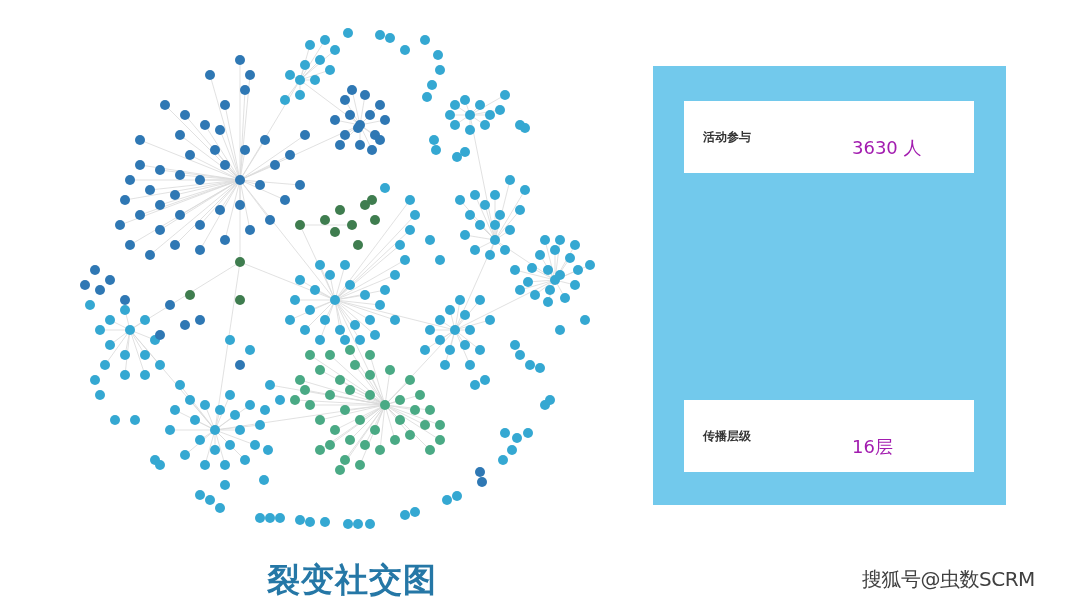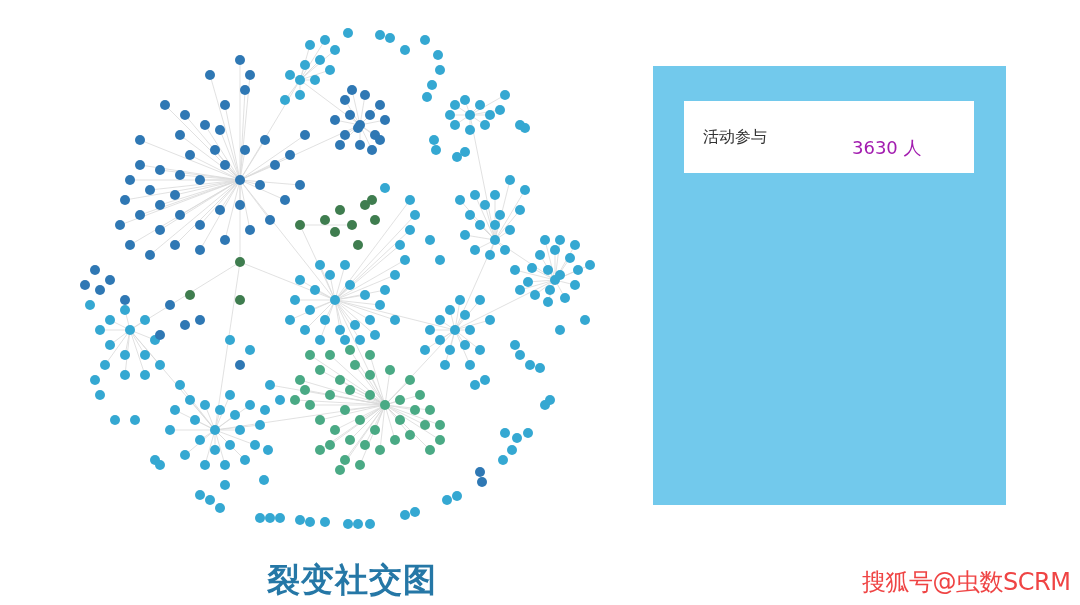--- a/index.html
+++ b/index.html
@@ -14,32 +14,32 @@
   }
   .panel {
     position: absolute; left: 653px; top: 66px; width: 353px; height: 439px;
     background: #72c9ec;
   }
   .card {
     position: absolute; left: 31px; width: 290px; height: 72px; background: #ffffff;
     display: flex; align-items: center;
   }
   .card-label {
-    position: absolute; left: 19px; font-size: 16px; font-weight: normal; color: #333333;
+    position: absolute; left: 19px; font-size: 12px; font-weight: bold; color: #333333;
   }
   .card-value {
     position: absolute; left: 168px; font-size: 18px; color: #a21caf; margin-top: 22px;
   }
   .avatars { position: absolute; left: 162px; top: 17px; height: 38px; width: 100px; }
   .avatar {
     position: absolute; top: 0; width: 36px; height: 36px; border-radius: 50%;
     border: 1px solid #ffffff;
   }
   .watermark {
-    position: absolute; left: 862px; top: 566px; font-size: 24px; color: #ef4444;
+    position: absolute; left: 862px; top: 566px; font-size: 20px; color: #404040;
     letter-spacing: -0.5px;
   }
 </style>
 </head>
 <body>
 
 <svg id="graph" viewBox="0 0 620 560" width="620" height="560">
   <g id="edges">
       <line x1="240" y1="180" x2="360" y2="125" stroke="#d9d9d9" stroke-width="0.8"></line>
       <line x1="240" y1="180" x2="335" y2="300" stroke="#d9d9d9" stroke-width="0.8"></line>
@@ -627,15 +627,19 @@
     </g>
 </svg>
 
 <div class="graph-title">裂变社交图谱</div>
 
 <div class="panel">
   <div class="card" style="top:35px">
     <span class="card-label">活动参与</span>
     <span class="card-value">3630 人</span>
   </div>
+  <div class="card" style="top:334px">
+    <span class="card-label">传播层级</span>
+    <span class="card-value">16层</span>
+  </div>
 </div>
 
 <div class="watermark">搜狐号@虫数SCRM</div>
 
 </body></html>

